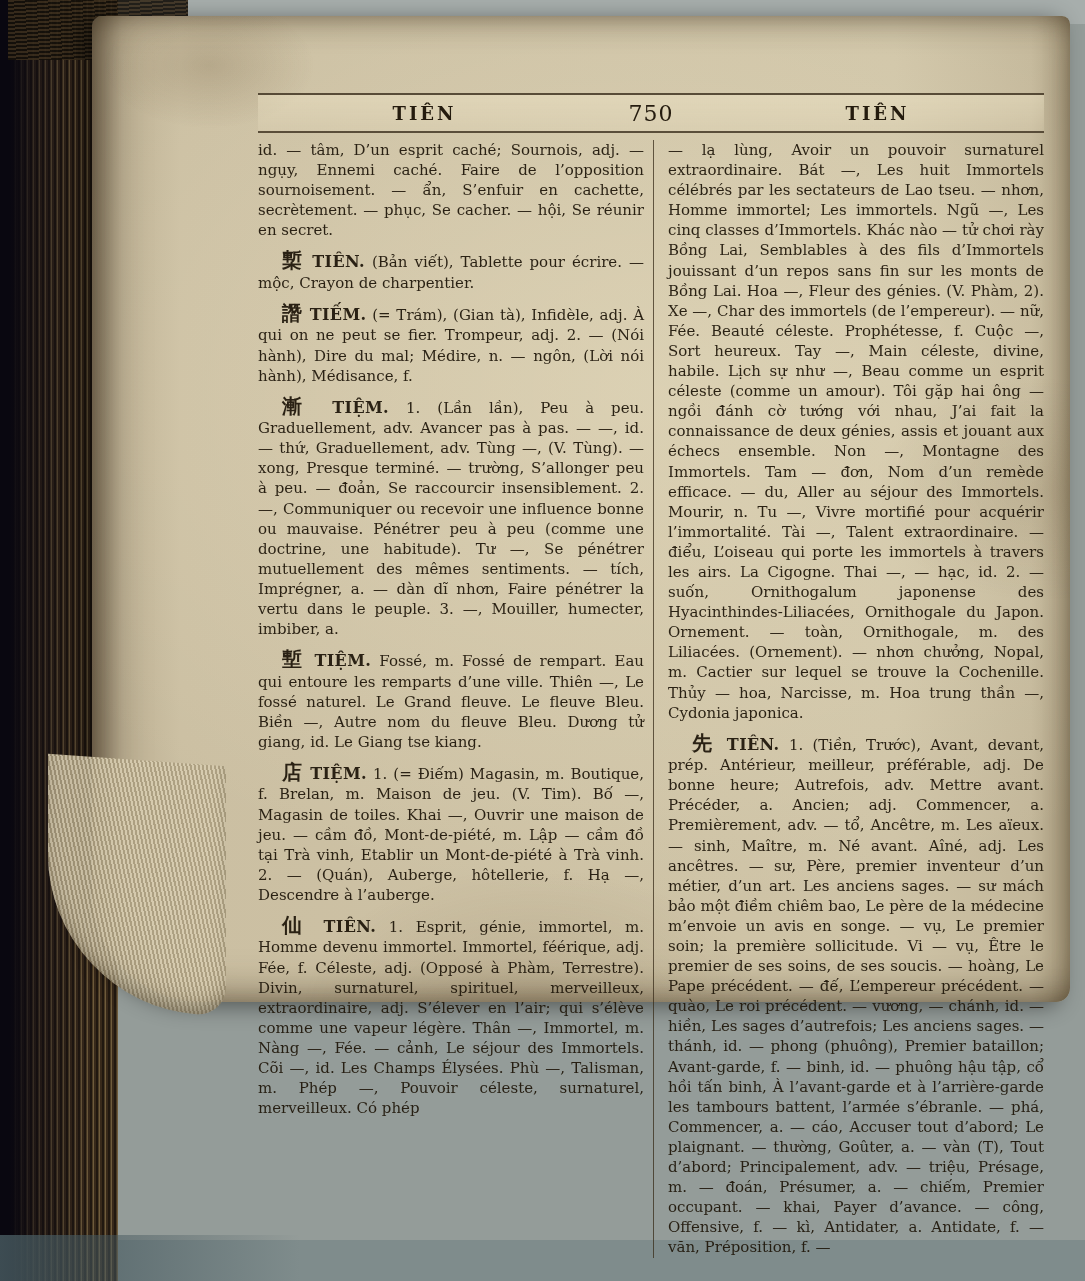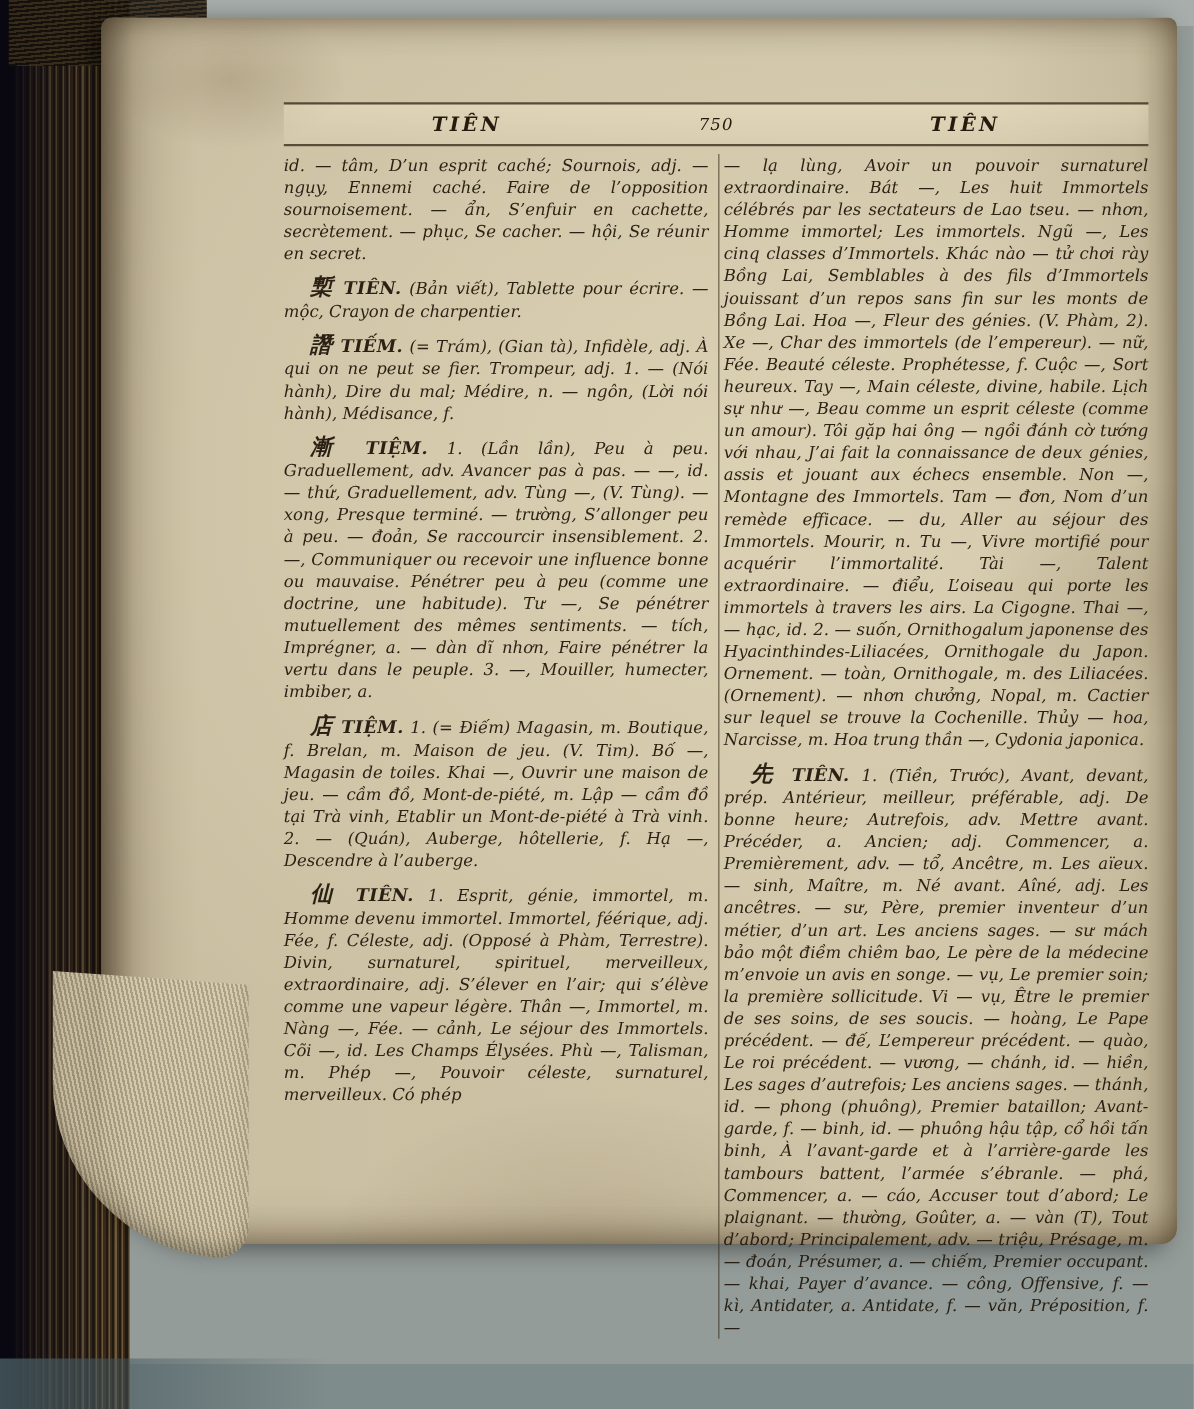--- a/index.html
+++ b/index.html
@@ -26,33 +26,32 @@
       linear-gradient(90deg,#090710 0 10px,rgba(9,7,16,.55) 34px,rgba(9,7,16,0) 80%),
       repeating-linear-gradient(90deg,#211810 0 2px,#4a3a24 2px 3px,#6f5c3c 3px 4px,#38291a 4px 6px);
   }
   .stack-top{
     position:absolute;left:8px;top:0;width:180px;height:60px;
     background:repeating-linear-gradient(175deg,#3a2d1c 0 2px,#14100a 2px 4px);
     opacity:.9;
   }
   
   .paper{
-    position:absolute;left:92px;top:16px;width:978px;height:1115px;
+    position:absolute;left:92px;top:16px;width:978px;height:986px;
     border-radius:10px 8px 14px 110px;
     background:
       radial-gradient(120% 85% at 58% 38%,rgba(255,246,216,.28),rgba(255,246,216,0) 62%),
       linear-gradient(90deg,#9f9176 0,#bdb093 3%,#cbbfa2 9%,#cfc4a7 82%,#c3b79a 96%,#a99c7f 100%),
       #c9bda0;
     box-shadow:
       inset 30px 0 46px -22px rgba(38,27,14,.6),
       inset -14px 0 26px -14px rgba(60,45,25,.4),
       inset 0 20px 34px -20px rgba(60,45,25,.45),
       inset 0 -26px 40px -22px rgba(60,45,25,.5),
       -10px 4px 22px rgba(0,0,0,.45);
-    font-style: italic;
   }
   .paper::before{
     content:"";position:absolute;inset:0;border-radius:inherit;z-index:1;pointer-events:none;
     background:
       radial-gradient(150px 90px at 12% 5%,rgba(92,70,40,.20),transparent 70%),
       radial-gradient(240px 160px at 97% 48%,rgba(92,70,40,.12),transparent 70%),
       radial-gradient(320px 200px at 45% 101%,rgba(92,70,40,.16),transparent 72%);
   }
   
   .stack-bottom{
@@ -66,30 +65,30 @@
   
   .running-head{
     position:absolute;left:166px;top:77px;width:786px;height:36px;z-index:2;
     display:flex;align-items:center;
     border-top:2px solid rgba(56,44,26,.8);
     border-bottom:2px solid rgba(56,44,26,.8);
     background:linear-gradient(180deg,rgba(240,230,200,.45),rgba(240,230,200,.15));
     color:#241b0e;
   }
   .catch{flex:1;text-align:center;font-weight:700;font-size:18px;letter-spacing:3px;}
-  .pageno{flex:0 0 120px;text-align:center;font-size:15px;letter-spacing:1px;}
+  .pageno{flex:0 0 120px;text-align:center;font-size:22px;letter-spacing:1px;}
   
   .cols{
     position:absolute;left:166px;top:124px;width:786px;z-index:2;
     display:flex;align-items:stretch;
     color:rgba(33,24,12,.95);
   }
   .col{font-size:15px;line-height:1.34;text-align:justify;}
   .col-left{width:386px;padding-right:9px;}
-  .col-right{flex:1;padding-left:4px;border-left:1.5px solid rgba(56,44,26,.75);}
+  .col-right{flex:1;padding-left:14px;border-left:1.5px solid rgba(56,44,26,.75);}
   p{margin:0;}
   p.entry{margin-top:10px;text-indent:24px;}
   p.cont{text-indent:0;}
   .hanzi{font-weight:700;font-size:20px;line-height:1;letter-spacing:1px;}
   .head{font-weight:700;font-size:16px;letter-spacing:.4px;}
 </style>
 </head>
 <body>
 
 <div class="photo">
@@ -113,29 +112,34 @@
         <p class="entry">
           <span class="hanzi">槧</span>
           <span class="head">TIÊN.</span>
           <span>(Bản viết), Tablette pour écrire. — mộc, Crayon de charpentier.</span>
         </p>
 
 
         <p class="entry">
           <span class="hanzi">譖</span>
           <span class="head">TIẾM.</span>
-          <span>(= Trám), (Gian tà), Infidèle, adj. À qui on ne peut se fier. Trompeur, adj. 1. — (Nói hành), Dire du mal; Médire, n. — ngôn, (Lời nói hành), Médisance, f.</span>
+          <span>(= Trám), (Gian tà), Infidèle, adj. À qui on ne peut se fier. Trompeur, adj. 2. — (Nói hành), Dire du mal; Médire, n. — ngôn, (Lời nói hành), Médisance, f.</span>
         </p>
 
         <p class="entry">
           <span class="hanzi">漸</span>
           <span class="head">TIỆM.</span>
           <span>1. (Lần lần), Peu à peu. Graduellement, adv. Avancer pas à pas. — —, id. — thứ, Graduellement, adv. Tùng —, (V. Tùng). — xong, Presque terminé. — trường, S’allonger peu à peu. — đoản, Se raccourcir insensiblement. 2. —, Communiquer ou recevoir une influence bonne ou mauvaise. Pénétrer peu à peu (comme une doctrine, une habitude). Tư —, Se pénétrer mutuellement des mêmes sentiments. — tích, Imprégner, a. — dàn dĩ nhơn, Faire pénétrer la vertu dans le peuple. 3. —, Mouiller, humecter, imbiber, a.</span>
         </p>
 
+        <p class="entry">
+          <span class="hanzi">塹</span>
+          <span class="head">TIỆM.</span>
+          <span>Fossé, m. Fossé de rempart. Eau qui entoure les remparts d’une ville. Thiên —, Le fossé naturel. Le Grand fleuve. Le fleuve Bleu. Biền —, Autre nom du fleuve Bleu. Dương tử giang, id. Le Giang tse kiang.</span>
+        </p>
 
         <p class="entry">
           <span class="hanzi">店</span>
           <span class="head">TIỆM.</span>
           <span>1. (= Điếm) Magasin, m. Boutique, f. Brelan, m. Maison de jeu. (V. Tim). Bố —, Magasin de toiles. Khai —, Ouvrir une maison de jeu. — cầm đồ, Mont-de-piété, m. Lập — cầm đồ tại Trà vinh, Etablir un Mont-de-piété à Trà vinh. 2. — (Quán), Auberge, hôtellerie, f. Hạ —, Descendre à l’auberge.</span>
         </p>
 
         <p class="entry">
           <span class="hanzi">仙</span>
           <span class="head">TIÊN.</span>

